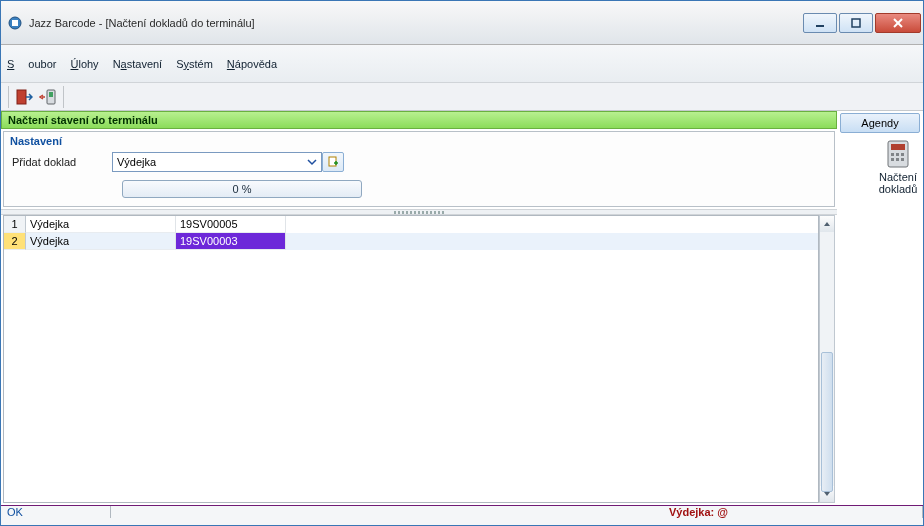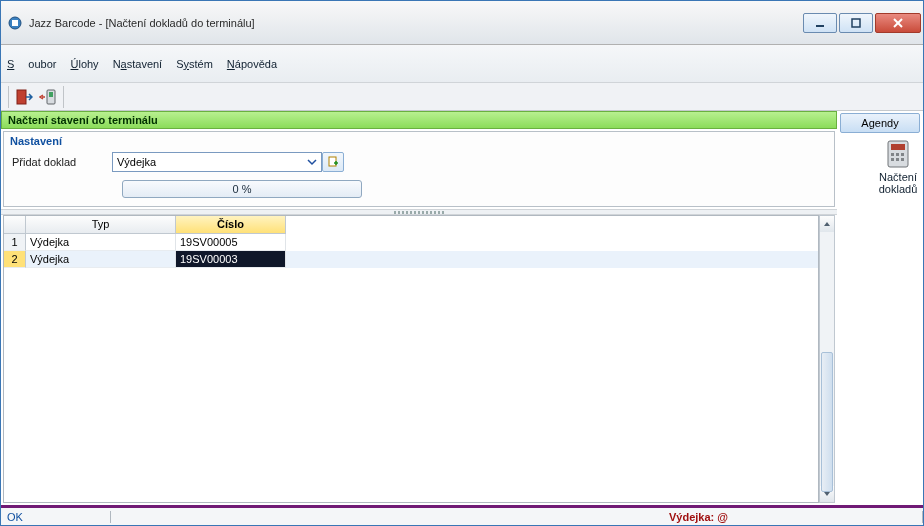--- a/index.html
+++ b/index.html
@@ -43,26 +43,26 @@
   .gh.rownum{width:22px;}
   .gh.col1{width:150px;}
   .gh.col2{width:110px;}
   .grid-row{display:flex; height:17px;}
   .gc{border-right:1px solid #e0e4e8; border-bottom:1px solid #e8ecf0; padding:0 4px; line-height:16px; overflow:hidden;}
   .gc.rownum{width:22px; text-align:center; background:#f0f3f6;border-right:1px solid #c0c8d0;}
   .gc.col1{width:150px;}
   .gc.col2{width:110px;}
   .grid-row.sel{background:#eaf2fb;}
   .grid-row.sel .gc.rownum{background:#ffe178;}
-  .grid-row.sel .gc.col2{background:#0f172a; color:#fff;}
+  .grid-row.sel .gc.col2{background:#6d28d9; color:#fff;}
   .vscroll{width:16px; border:1px solid #c0c8d0; background:#f0f3f6; display:flex; flex-direction:column;}
   .vscroll .arrow{height:16px; display:flex;align-items:center;justify-content:center; background:linear-gradient(to bottom,#fdfdfd,#e0e6ec);}
   .vscroll .track{flex:1; position:relative;}
   .vscroll .thumb{position:absolute; left:1px; right:1px; top:120px; height:140px; background:linear-gradient(to right,#e8eef5,#cedeee); border:1px solid #a8c0d8; border-radius:2px;}
-  .statusbar{height:20px; border-top:3px solid #701a75; display:flex; align-items:center; background:#f4f6f8;}
+  .statusbar{height:20px; border-top:1px solid #701a75; display:flex; align-items:flex-start; background:#f4f6f8;}
   .status-cell{border-right:1px solid #b0b8c0; padding:0 6px; display:flex; align-items:center;}
   .status-cell.ok{width:110px; color:#1050a0;}
   .status-cell.spacer{flex:1;}
   .status-cell.company{width:140px; justify-content:flex-end;}
   .status-cell.user{width:260px; color:#a01010; font-weight:bold;}
 </style>
 </head>
 <body>
 
 <div class="window">
@@ -146,25 +146,20 @@
         </div>
         <div class="progress">0 %</div>
       </div>
 
       <div class="splitter">
           <div class="splitter-dots"></div>
         </div>
 
       <div class="grid-wrap">
         <div class="grid">
-          <div class="grid-header">
-            <div class="gh rownum"></div>
-            <div class="gh col1">Typ</div>
-            <div class="gh col2 sorted">Číslo</div>
-          </div>
           <div class="grid-row">
             <div class="gc rownum">1</div>
             <div class="gc col1">Výdejka</div>
             <div class="gc col2">19SV00005</div>
           </div>
           <div class="grid-row sel">
             <div class="gc rownum">2</div>
             <div class="gc col1">Výdejka</div>
             <div class="gc col2">19SV00003</div>
           </div>

